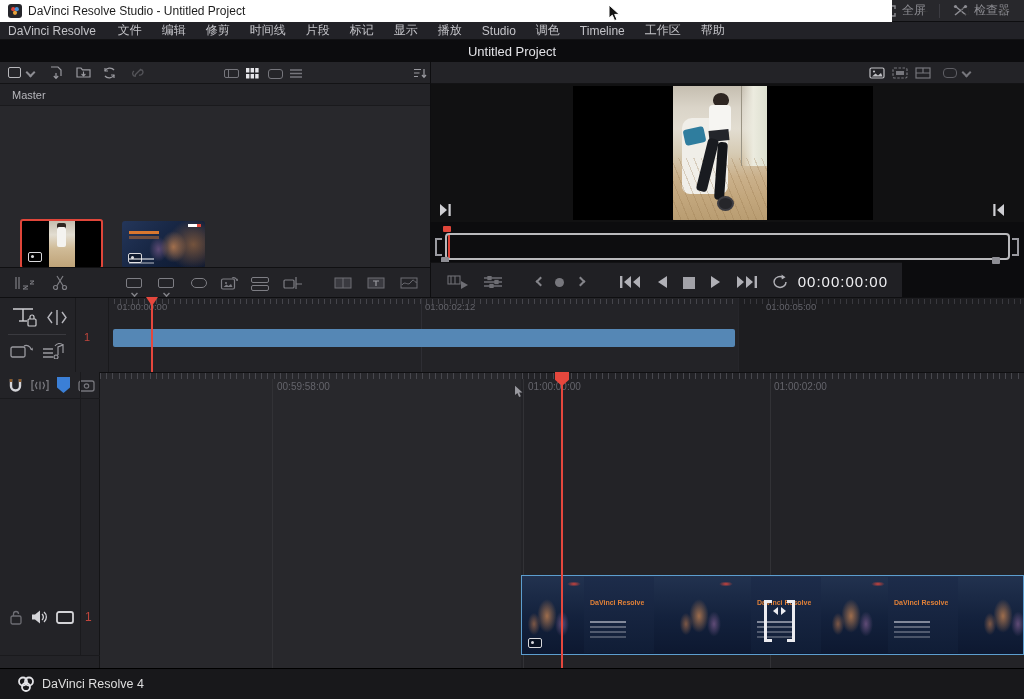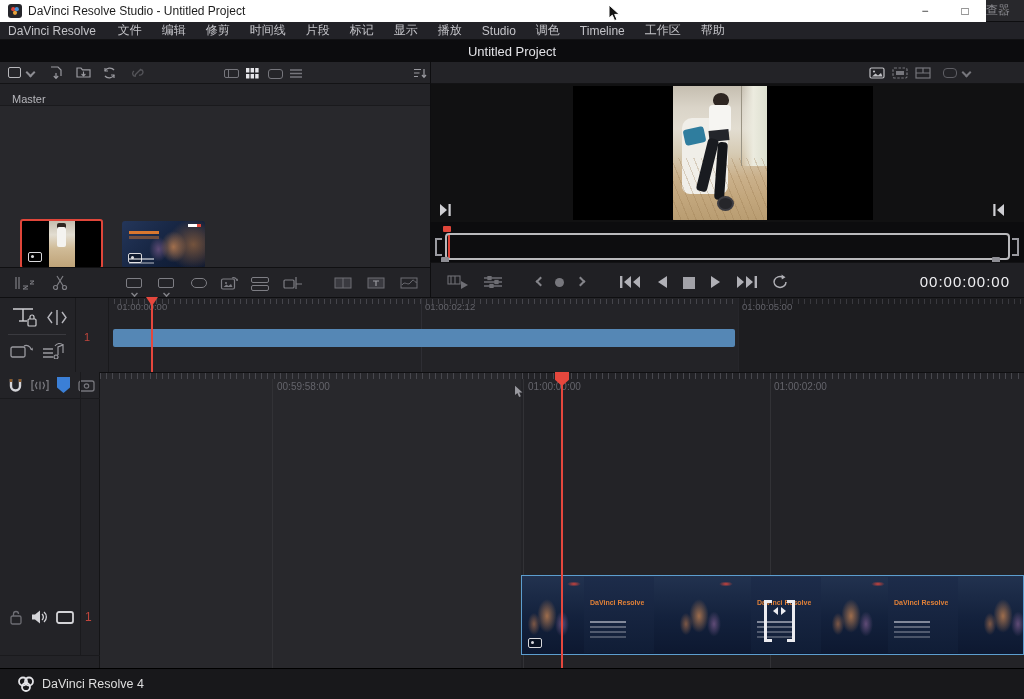--- a/index.html
+++ b/index.html
@@ -5,35 +5,35 @@
 *{margin:0;padding:0;box-sizing:border-box}
 html,body{width:1024px;height:699px;background:#0c0c0e}
 body{font-family:"Liberation Sans",sans-serif;position:relative;overflow:hidden;color:#c9c9cd}
 .a{position:absolute}
 .dim{color:#8d8d93}.w{color:#dcdcde}
 .vsep{width:1px;height:14px;background:#3c3c42;margin:0 9px}
 .bx{border:1px solid currentColor;border-radius:2px;display:inline-block}
 svg{display:block}
 
 
-.titlebar{left:0;top:0;width:986px;height:22px;background:#ffffff;color:#1c1c1c}
+.titlebar{left:0;top:0;width:892px;height:22px;background:#ffffff;color:#1c1c1c}
 .titletxt{left:28px;top:0;height:22px;font-size:12px;display:flex;align-items:center}
 .appico{left:8px;top:4px;width:14px;height:14px;border-radius:3px;background:#26262b;display:flex;align-items:center;justify-content:center}
 .winbtn{top:0;height:22px;width:40px;display:flex;align-items:center;justify-content:center;font-size:12px;color:#333}
 
 .menubar{left:0;top:22px;width:1024px;height:18px;background:#222227;display:flex;align-items:center;padding-left:8px;gap:0;border-bottom:1px solid #111113}
 .mi{font-size:12px;color:#c3c3c8;padding:0 10px;white-space:nowrap}
 .mi:first-child{padding-left:0;padding-right:12px}
 
 .apptb{left:0;top:40px;width:1024px;height:22px;background:#28282c;border-bottom:1px solid #0e0e10;display:flex;align-items:center}
 .tbtn{display:flex;align-items:center;gap:6px;font-size:12px;padding:0 4px}
 .proj{left:0;top:40px;width:1024px;height:22px;display:flex;align-items:center;justify-content:center;font-size:13px;color:#e2e2e6;pointer-events:none}
 
 .mp-tb{left:0;top:62px;width:430px;height:22px;background:#252529;border-bottom:1px solid #131315}
-.mp-path{left:0;top:84px;width:502px;height:22px;background:#232327;border-bottom:1px solid #1a1a1d;display:flex;align-items:flex-end;padding-left:12px;font-size:11px;color:#b6b6bb}
+.mp-path{left:0;top:84px;width:502px;height:22px;background:#232327;border-bottom:1px solid #1a1a1d;display:flex;align-items:center;padding-left:12px;font-size:11px;color:#b6b6bb}
 .mp-grid{left:0;top:106px;width:430px;height:161px;background:#28282c}
 .search{left:306px;top:66px;width:104px;height:15px;background:#1c1c1f;border:1px solid #3a3a3f;border-radius:2px;color:#9a9aa0;font-size:11px;padding:0 5px;font-family:"Liberation Sans",sans-serif}
 .thumb{top:113px;width:83px;height:50px;background:#000;border-radius:3px;overflow:hidden}
 .th-label{top:166px;width:110px;text-align:center;font-size:10px}
 .poster{background:
  radial-gradient(ellipse 22% 48% at 62% 55%,rgba(192,128,80,.8),transparent 70%),
  radial-gradient(ellipse 16% 38% at 44% 60%,rgba(122,90,138,.7),transparent 70%),
  radial-gradient(ellipse 42% 72% at 86% 50%,rgba(181,117,63,.6),transparent 75%),
  linear-gradient(135deg,#24365a,#13213c 60%,#0d1830);position:relative}
 .poster::before{content:"";position:absolute;left:8%;top:22%;width:36%;height:3px;background:#d9772f;box-shadow:0 5px 0 rgba(217,119,47,.45)}
@@ -65,21 +65,21 @@
 .ph-leg2{position:absolute;left:43px;top:56px;width:10px;height:58px;background:#14161a;transform:rotate(4deg);border-radius:4px}
 .ph-wheel{position:absolute;left:44px;top:110px;width:17px;height:15px;background:#26262a;border:2px solid #3c3c42;border-radius:50%}
 .ph-floor{position:absolute;left:0;top:72px;width:94px;height:62px;background:repeating-linear-gradient(68deg,rgba(150,118,76,.28) 0 1px,transparent 1px 7px)}
 
 .scrubbar{left:445px;top:233px;width:565px;height:27px;border:2px solid #b9b9bc;border-radius:4px;background:#0d0d0f}
 .brk{width:7px;height:18px;top:238px}
 .brkL{border-left:2px solid #9a9aa0;border-top:2px solid #9a9aa0;border-bottom:2px solid #9a9aa0}
 .brkR{border-right:2px solid #9a9aa0;border-top:2px solid #9a9aa0;border-bottom:2px solid #9a9aa0}
 .handle{width:8px;height:7px;background:#8e8e94;border-radius:1px;top:257px}
 
-.transport{left:430px;top:262px;width:594px;height:35px;background:#202024;border-left:1px solid #0e0e10;border-top:1px solid #121214}
+.transport{left:430px;top:262px;width:472px;height:35px;background:#202024;border-left:1px solid #0e0e10;border-top:1px solid #121214}
 .chev{width:7px;height:7px;border-left:2px solid #84848a;border-bottom:2px solid #84848a;display:inline-block}
 .tc-main{font-size:15px;color:#efeff2;letter-spacing:1px}
 
 .ovstrip{left:0;top:297px;width:1024px;height:75px;background:#232327;border-top:1px solid #0f0f11}
 .ovdark{left:738px;top:298px;width:286px;height:74px;background:rgba(0,0,0,.16)}
 .ticks{background-image:repeating-linear-gradient(90deg,#45454b 0 1px,transparent 1px 6px)}
 .rlabel{font-size:9.5px;color:#64646b;white-space:nowrap}
 .vline{width:1px;background:#2e2e34}
 .bluebar{left:113px;top:329px;width:622px;height:18px;background:#5587b5;border-radius:2px}
 .phline{width:2px;background:#e5473d}
@@ -425,21 +425,21 @@
 </div>
 
 <div class="a ovstrip">
   <div class="a ticks" style="left:108px;top:1px;width:916px;height:5px"></div>
   <div class="a vline" style="left:421px;top:0;height:75px"></div>
   <div class="a vline" style="left:738px;top:0;height:75px"></div>
 </div>
 <div class="a ovdark"></div>
 <div class="a rlabel" style="left:117px;top:301px">01:00:00:00</div>
 <div class="a rlabel" style="left:425px;top:301px">01:00:02:12</div>
-<div class="a rlabel" style="left:742px;top:301px">01:00:05:00</div>
+<div class="a rlabel" style="left:766px;top:301px">01:00:05:00</div>
 <div class="a bluebar"></div>
 <div class="a vline" style="left:75px;top:298px;height:74px;background:#19191c"></div>
 <div class="a vline" style="left:108px;top:298px;height:74px;background:#19191c"></div>
 <div class="a tracknum" style="left:84px;top:331px">1</div>
 <div class="a phtri" style="left:146px;top:297px"></div>
 <div class="a phline" style="left:151px;top:297px;height:75px"></div>
 
 <svg class="a" style="left:12px;top:307px" width="26" height="21" viewBox="0 0 26 21">
     <g stroke="#cfcfd3" fill="none" stroke-width="1.4">
       <path d="M1 2 h20 M11 2 v12"></path>

